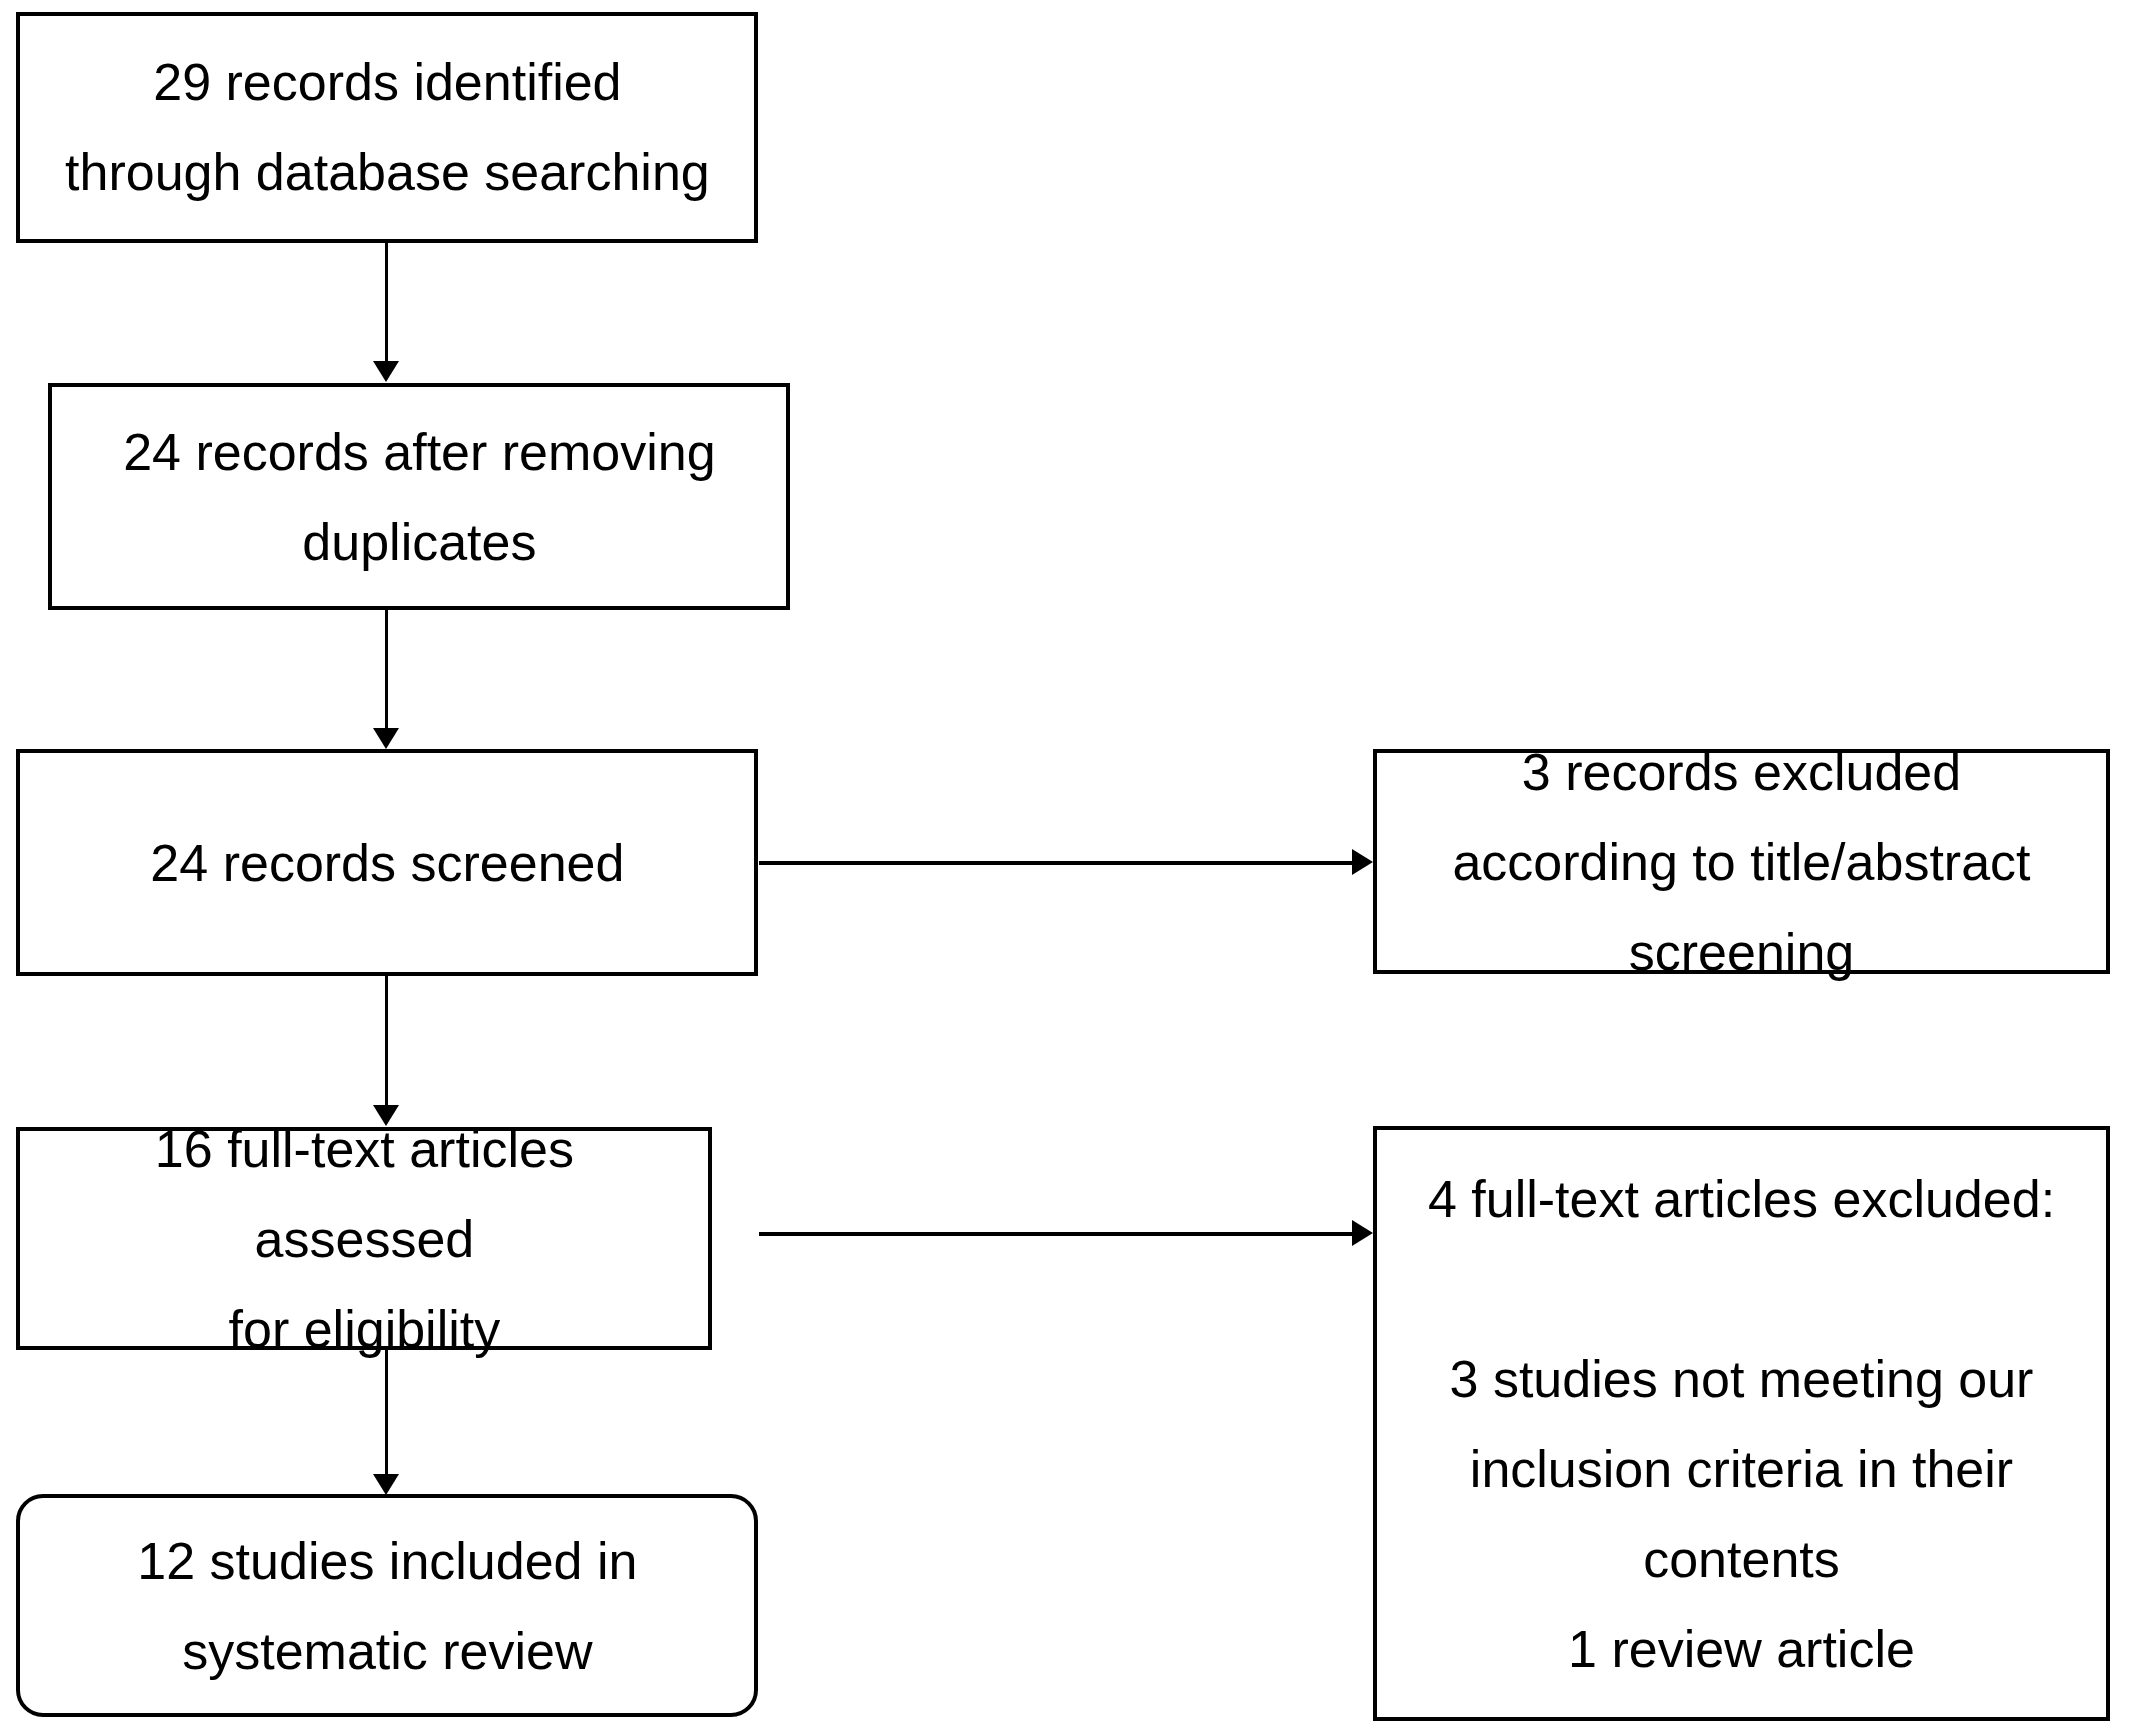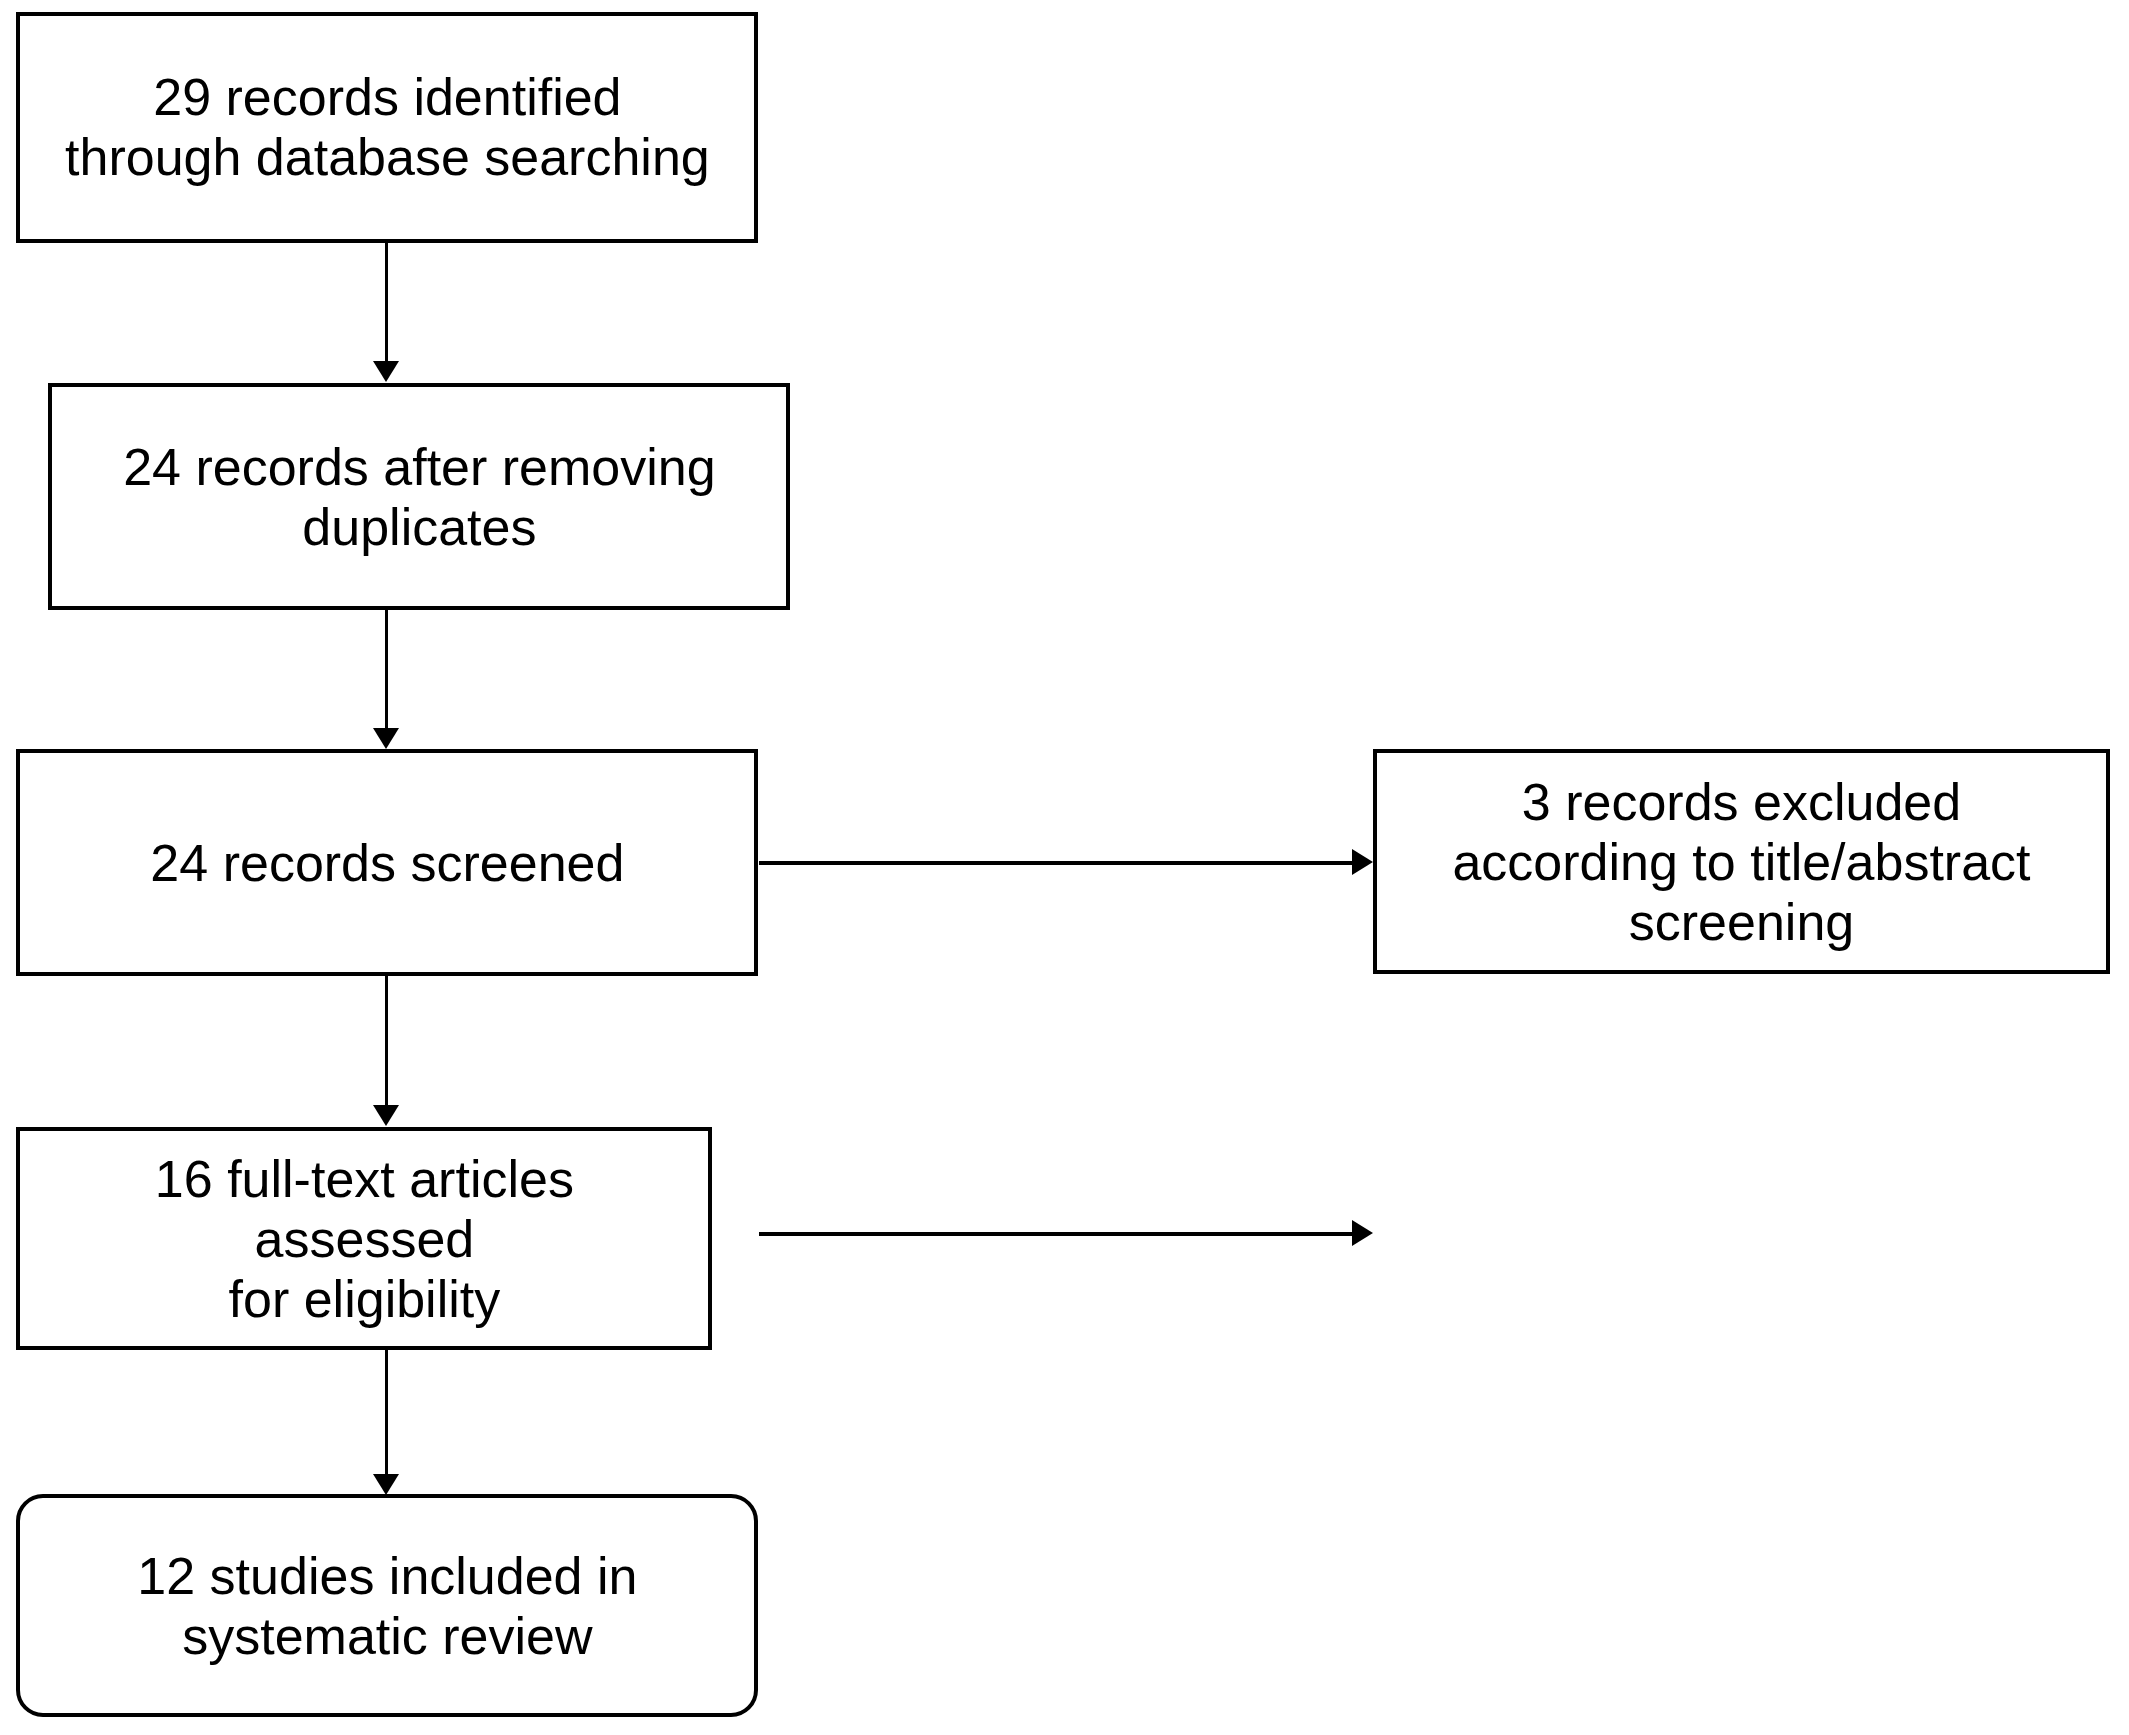--- a/index.html
+++ b/index.html
@@ -26,21 +26,21 @@
     display: flex;
     align-items: center;
     justify-content: center;
     text-align: center;
   }
 
   .box-text {
     width: 100%;
     padding: 0 25px;
     font-size: 52px;
-    line-height: 60px;
+    line-height: 90px;
     color: var(--text);
     white-space: pre-line;
   }
 
   
   .b-identified        { left: 16.4px;   top: 11.5px;   width: 742px; height: 231px; }
   .b-after-duplicates  { left: 16.4px;   top: 383px;  width: 742px; height: 227px; margin-left: 32px; }
   .b-screened          { left: 16.4px;   top: 749px;  width: 742px; height: 227px; }
   .b-fulltext          { left: 16.4px;   top: 1127px; width: 696px; height: 223px; }
   .b-included          { left: 16.4px;   top: 1494px; width: 742px; height: 223px; border-radius: 27px; }
@@ -130,20 +130,28 @@
   <div class="box b-fulltext">
     <div class="box-text">16 full-text articles assessed
 for eligibility</div>
   </div>
 
   <div class="arrow-h a-h2">
     <div class="stem"></div>
     <div class="head"></div>
   </div>
 
+  <div class="box b-excl-fulltext">
+    <div class="box-text">4 full-text articles excluded:
+
+3 studies not meeting our
+inclusion criteria in their
+contents
+1 review article</div>
+  </div>
 
   <div class="arrow-v a-v4">
     <div class="stem"></div>
     <div class="head"></div>
   </div>
 
   <div class="box b-included">
     <div class="box-text">12 studies included in
 systematic review</div>
   </div>

